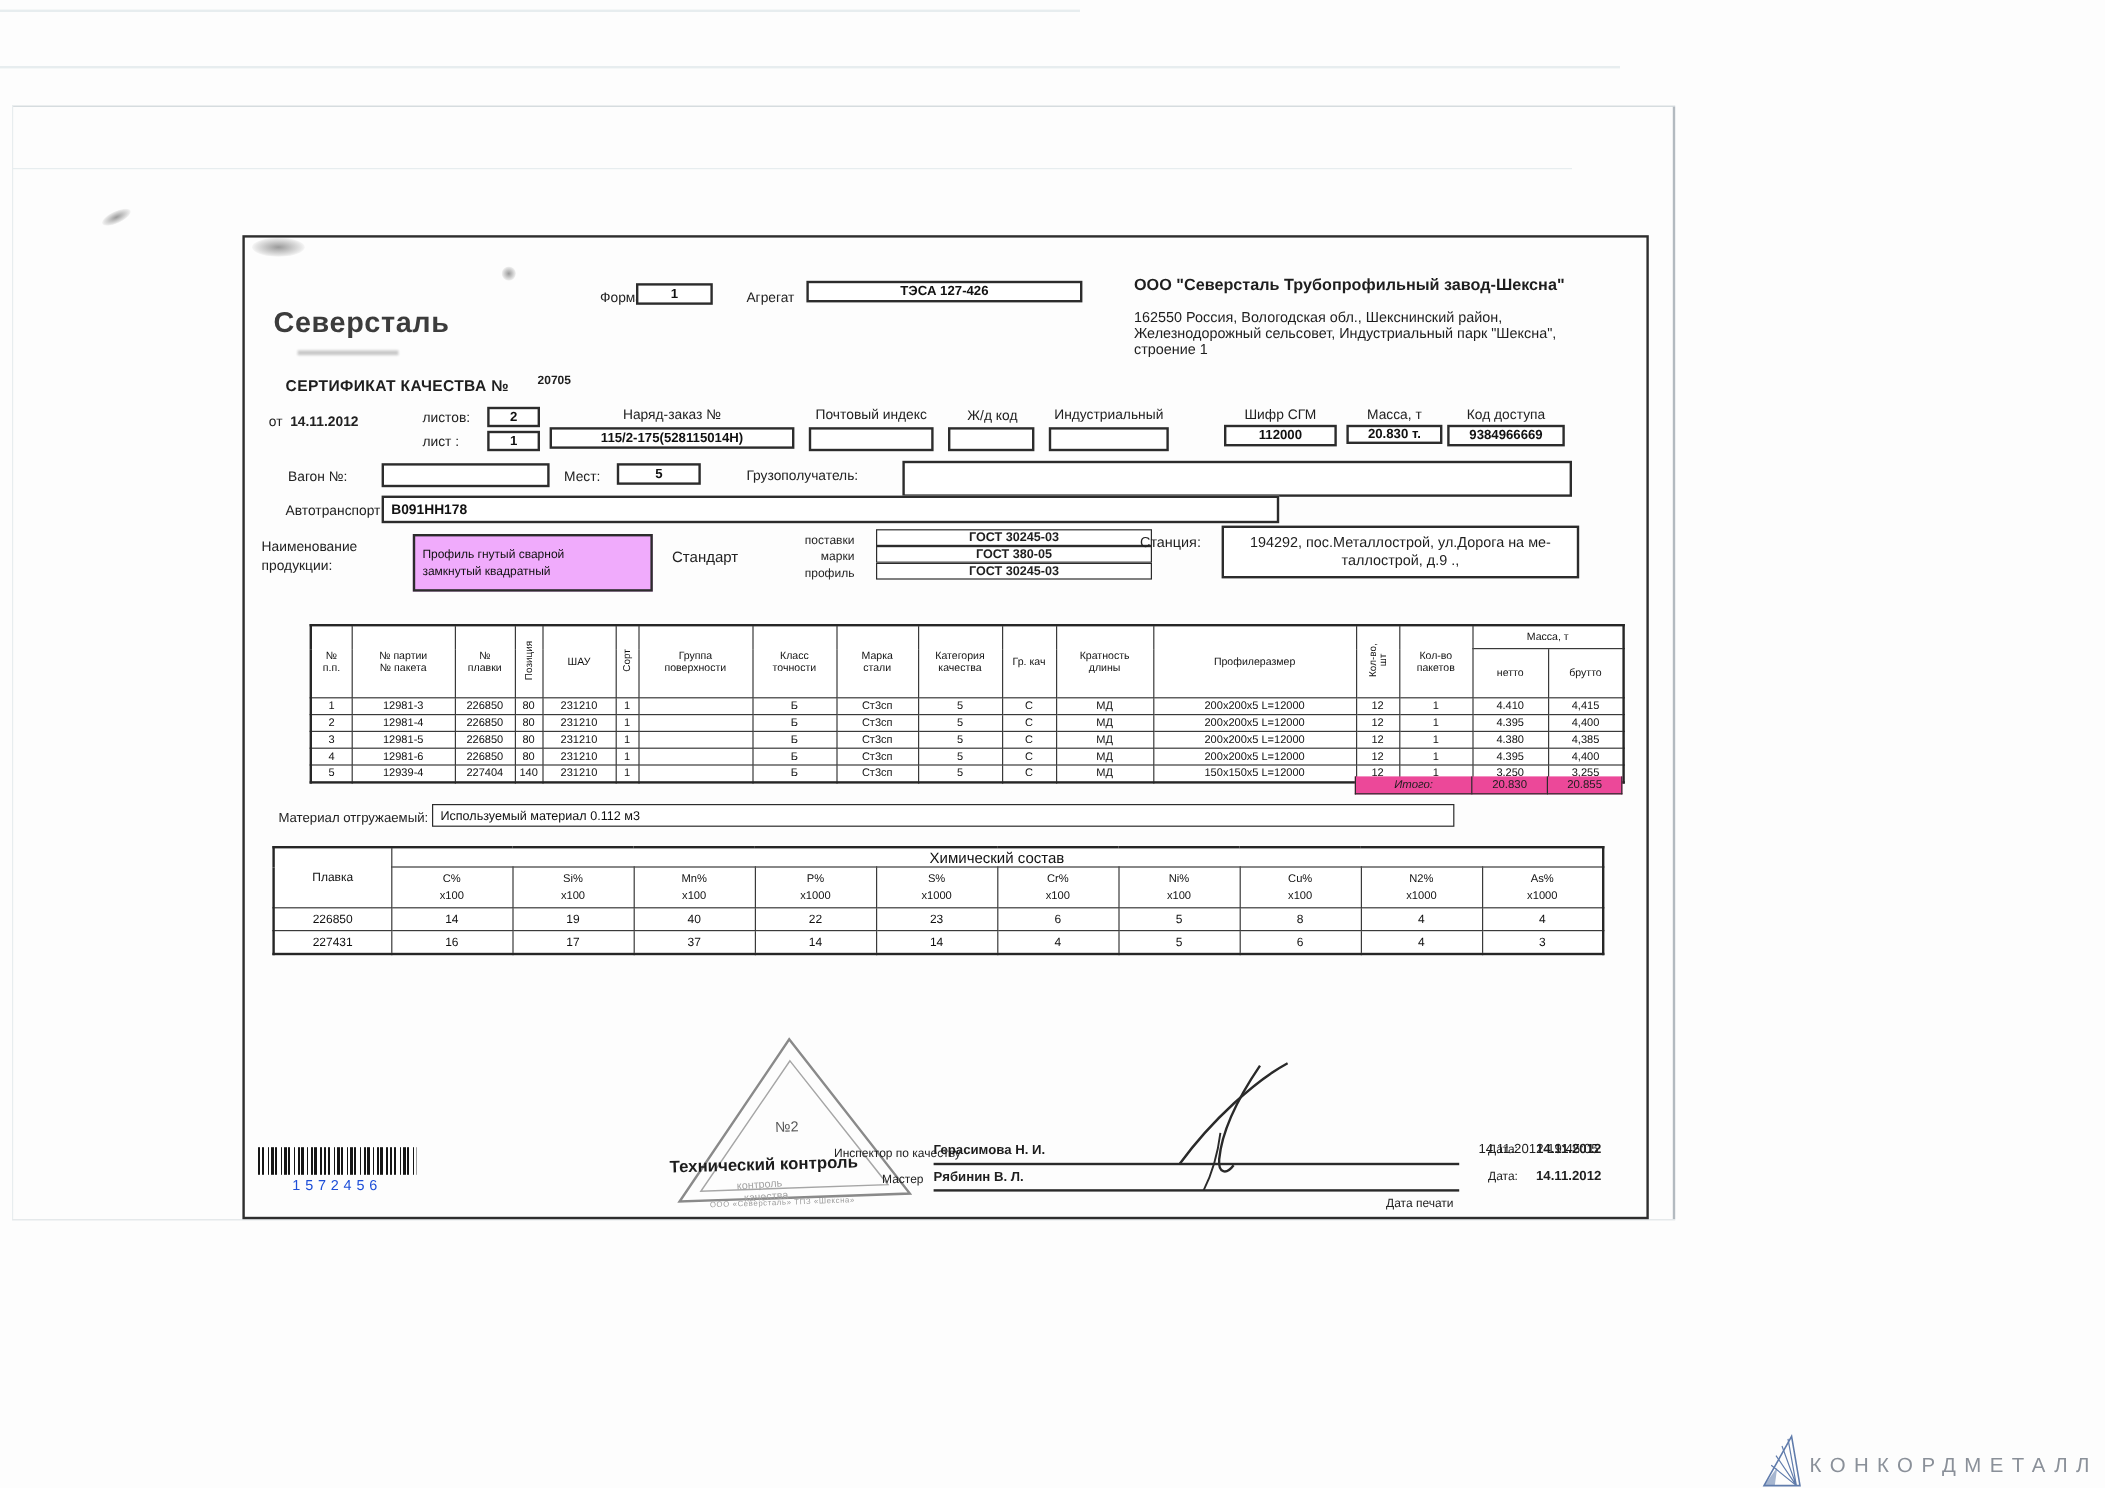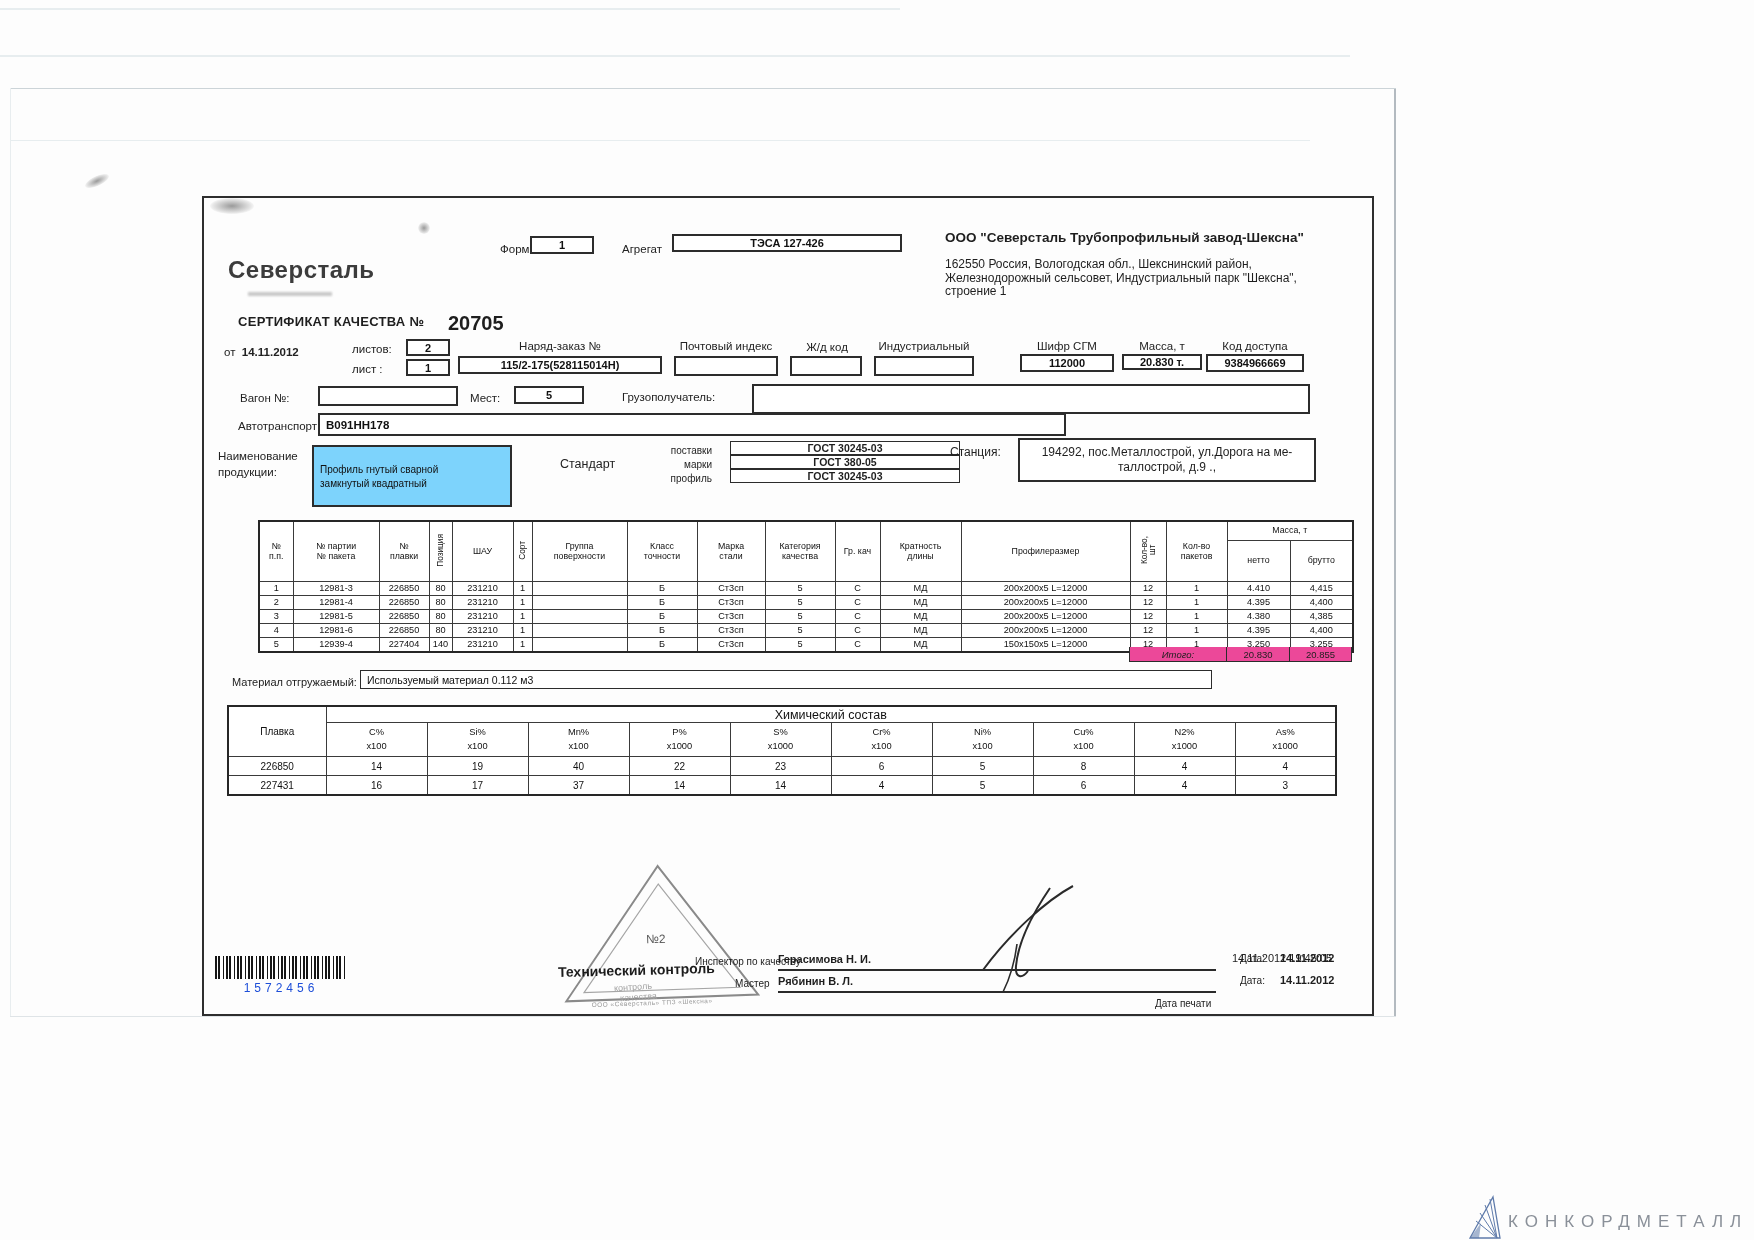--- a/index.html
+++ b/index.html
@@ -12,21 +12,21 @@
   .ctr{text-align:center}
   .vbox{position:absolute;border:2px solid #2c2c2c;background:#fff;display:flex;align-items:center;
         justify-content:center;font-size:11px;font-weight:bold;color:#111;box-sizing:border-box;white-space:nowrap}
   .vbox.left{justify-content:flex-start;padding-left:6px}
   .vbox.thin{border-width:1.5px;font-size:10.5px}
   .certbox{position:absolute;left:202px;top:196px;width:1168px;height:816px;border:2.5px solid #2e2e2e;background:transparent}
   .logo{position:absolute;left:228px;top:256px;font-size:24px;font-weight:600;color:#3c3c3c;letter-spacing:.5px}
   .tagline{position:absolute;left:248px;top:292px;width:84px;height:4px;background:#c9c9c9;filter:blur(1px)}
   .smudge{position:absolute;background:radial-gradient(ellipse at center,#9a9a9a 0%,rgba(160,160,160,.25) 60%,transparent 75%);border-radius:50%}
   .title{position:absolute;left:238px;top:314px;font-size:13px;font-weight:bold;letter-spacing:.3px}
-  .titleno{position:absolute;left:448px;top:312px;font-size:20px;font-weight:bold}
+  .titleno{position:absolute;left:448px;top:312px;font-size:10px;font-weight:bold}
   .company{position:absolute;left:945px;top:230px;width:420px;font-size:13.5px;font-weight:bold;line-height:1.15}
   .addr{position:absolute;left:945px;top:258px;width:420px;font-size:12px;line-height:13.5px}
   
   table.mt{position:absolute;left:258px;top:520px;width:1094px;border-collapse:collapse;table-layout:fixed;border:2px solid #262626;background:#fff}
   table.mt td{border:1px solid #3a3a3a;font-size:9.2px;text-align:center;padding:0;line-height:1.1;color:#111;overflow:hidden}
   table.mt tr.hr1 td,table.mt tr.hr2 td{font-size:8.8px;white-space:pre-line}
   table.mt tr.hr1 td{height:18px}
   table.mt tr.hr2 td{height:40px}
   table.mt tr.dr td{height:13px}
   td.vert span{writing-mode:vertical-rl;transform:rotate(180deg);font-size:8.3px;line-height:1;display:inline-block;max-height:58px}
@@ -49,21 +49,21 @@
   .stamp{position:absolute;left:560px;top:862px;width:200px;height:142px;transform:rotate(-2deg);color:#6f6f6f}
   .stampno{position:absolute;left:646px;top:932px;font-size:12px;color:#585858;transform:rotate(-2deg)}
   .stamptitle{position:absolute;left:558px;top:962px;font-size:14px;font-weight:bold;color:#1c1c1c;transform:rotate(-1.5deg);white-space:nowrap}
   .stampin{position:absolute;font-size:9px;color:#a2a2a2;transform:rotate(-4deg)}
   .stampbot{position:absolute;left:566px;top:999px;width:172px;text-align:center;font-size:6.5px;color:#9a9a9a;letter-spacing:.5px;transform:rotate(-2deg)}
   .sigline{position:absolute;height:2px;background:#2a2a2a}
   .fname{position:absolute;font-size:11px;font-weight:bold;white-space:nowrap}
   .flab{position:absolute;font-size:10px;color:#222;white-space:nowrap}
   .fdate{position:absolute;font-size:11px;font-weight:bold;white-space:nowrap}
   .wmtext{position:absolute;left:1508px;top:1212px;font-size:17px;color:#8a9099;letter-spacing:7px;white-space:nowrap}
-  .prodbox{position:absolute;left:312px;top:445px;width:200px;height:62px;border:2px solid #2c2c2c;background:#7dd3fc;
+  .prodbox{position:absolute;left:344px;top:445px;width:200px;height:48px;border:2px solid #2c2c2c;background:#f0abfc;
            box-sizing:border-box;display:flex;flex-direction:column;justify-content:center;padding-left:6px;gap:3px;font-size:10px;color:#111}
   .stbox{position:absolute;left:730px;width:230px;height:14px;border:1.5px solid #2c2c2c;background:#fff;box-sizing:border-box;
          display:flex;align-items:center;justify-content:center;font-size:10.5px;font-weight:bold}
   .stlbl{position:absolute;width:52px;text-align:right;font-size:10px}
   .station{position:absolute;left:1018px;top:438px;width:298px;height:44px;border:2px solid #2c2c2c;background:#fff;box-sizing:border-box;
            display:flex;flex-direction:column;align-items:center;justify-content:center;font-size:12px;line-height:1.25}
 </style>
 </head>
 <body>
 

